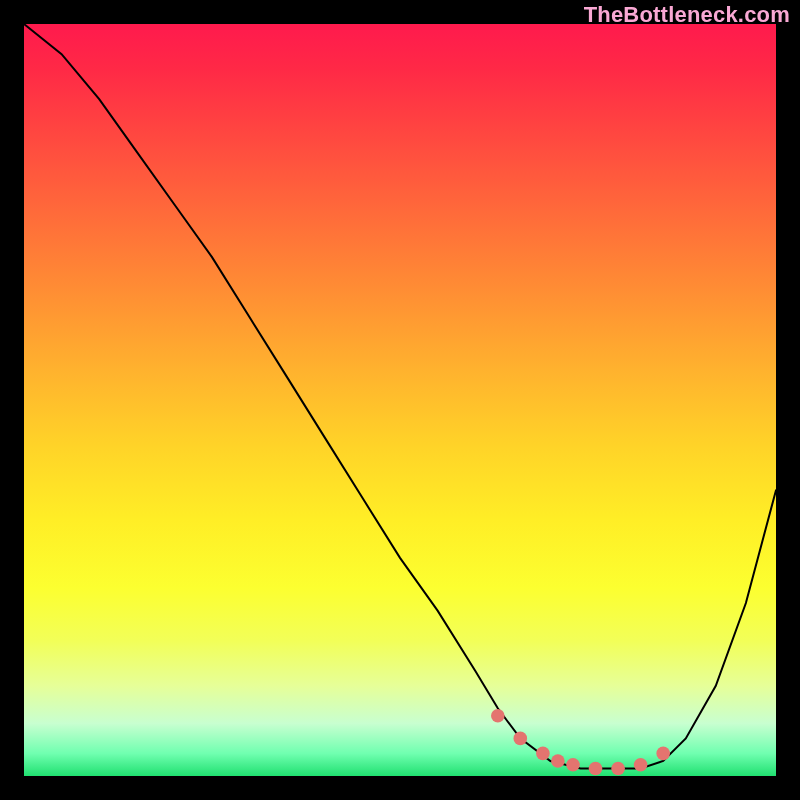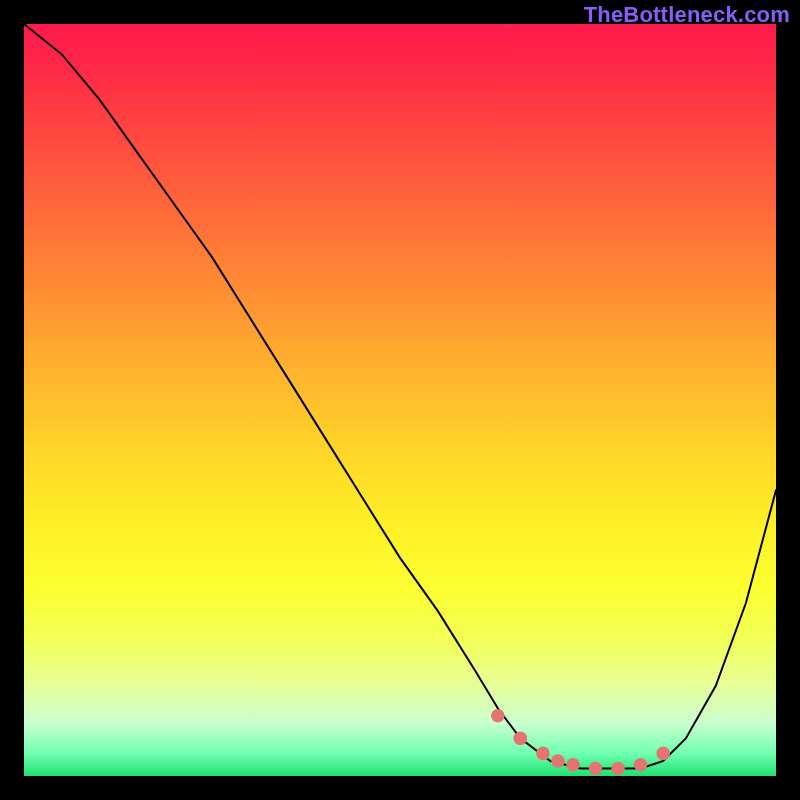--- a/index.html
+++ b/index.html
@@ -42,21 +42,21 @@
       #70ffb0 97%,
       #20e070 100%
     );
   }
   .watermark {
     position: absolute;
     top: 2px;
     right: 10px;
     font-size: 22px;
     font-weight: 600;
-    color: #8b5cf6;
+    color: #f9a8d4;
     letter-spacing: 0.2px;
     user-select: none;
   }
   svg.curve {
     position: absolute;
     left: 0;
     top: 0;
     width: 752px;
     height: 752px;
     overflow: visible;

